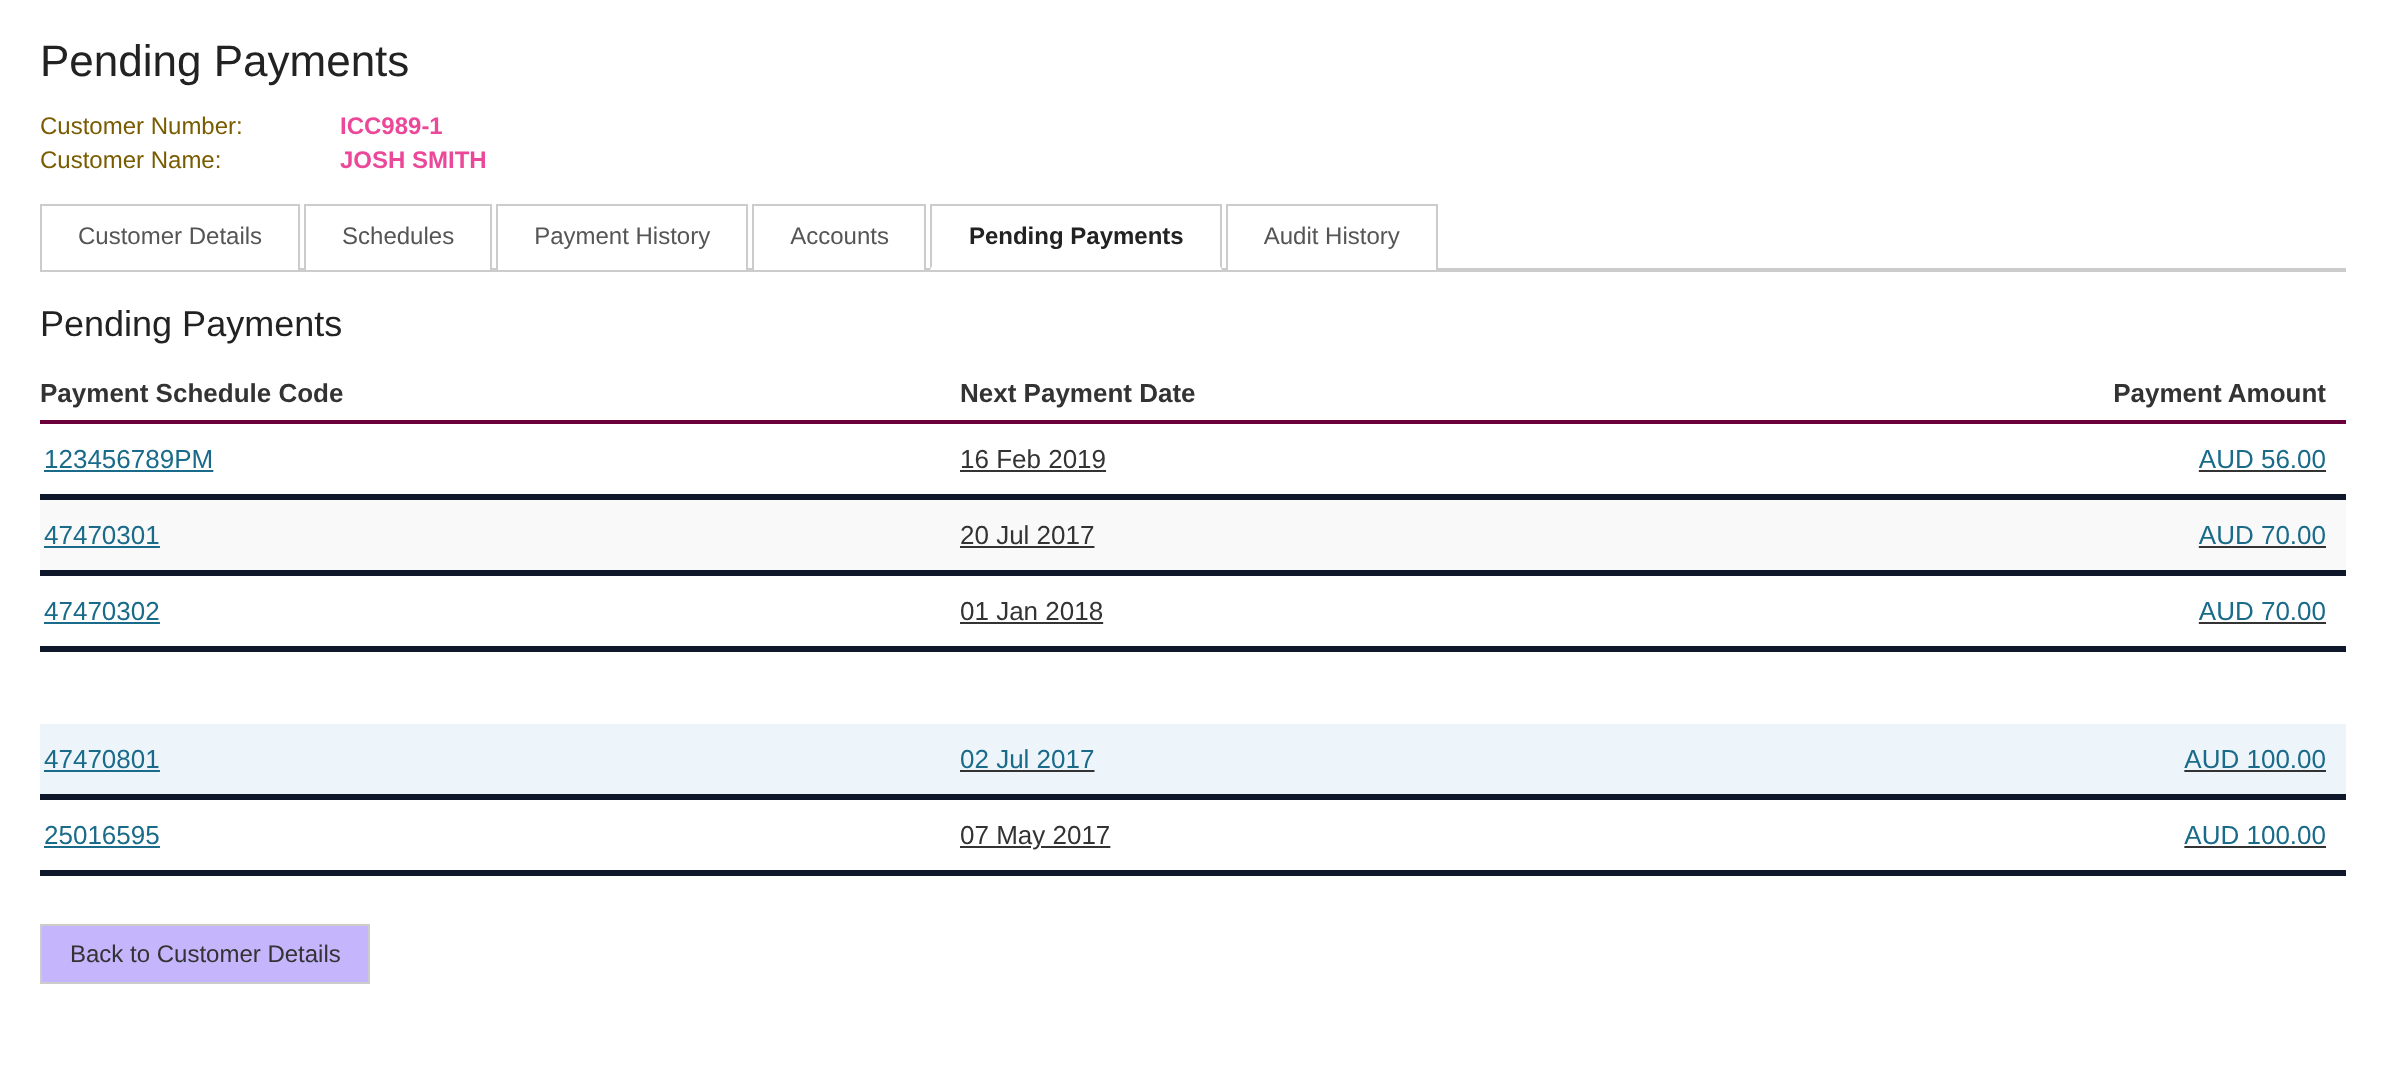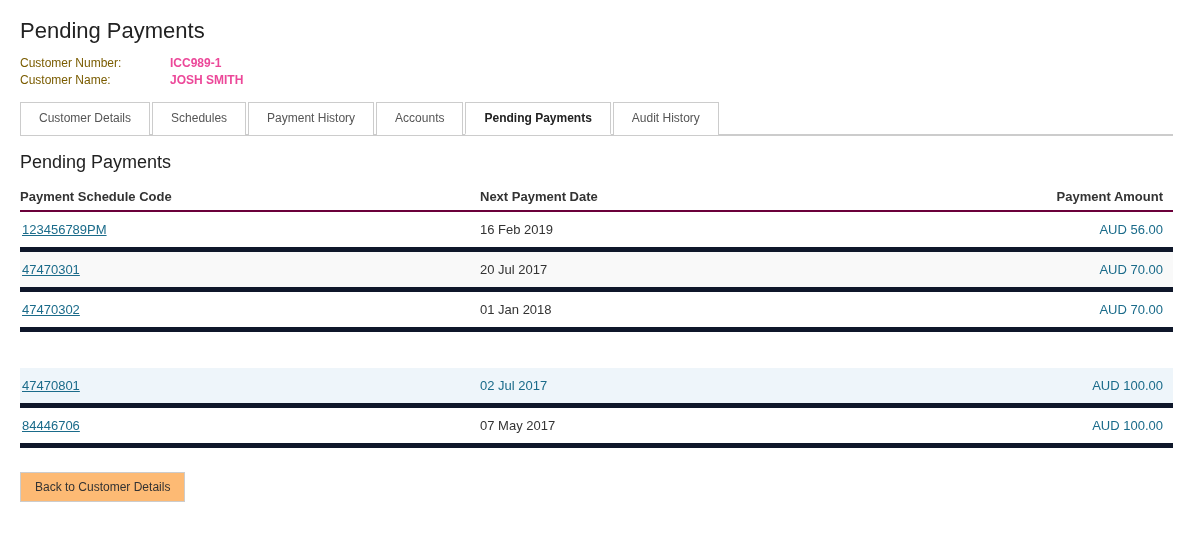--- a/index.html
+++ b/index.html
@@ -88,23 +88,24 @@
       flex: 0 0 460px;
     }
     .col-payment-amount {
       flex: 1;
       text-align: right;
       padding-right: 10px;
     }
     .table-row-item {
       display: flex;
       padding: 10px 0;
-      border-bottom: 5px solid #0f172a;
+      border-bottom: 3px solid #0f172a;
       font-size: 13px;
       align-items: center;
+      text-decoration: underline;
     }
     .table-row-item:nth-child(odd) {
       background: #f9f9f9;
     }
     .table-row-item:nth-child(even) {
       background: #ffffff;
     }
     .row-schedule-code {
       flex: 0 0 460px;
       padding-left: 2px;
@@ -124,21 +125,21 @@
       cursor: pointer;
     }
     .highlighted-row .row-payment-date,
     .highlighted-row .row-payment-amount {
       color: #1a6b8a;
     }
     .back-button {
       margin-top: 24px;
       padding: 7px 14px;
       border: 1px solid #ccc;
-      background: #fdba74;
+      background: #c4b5fd;
       font-size: 12px;
       cursor: pointer;
       color: #333;
     }
     .divider {
       border: none;
       border-top: 1px solid #ccc;
       margin: 0;
     }
   </style>
@@ -212,21 +213,21 @@
     <div class="table-row-item highlighted-row" style="background:#eef5fa;margin-top:36px;">
       <div class="row-schedule-code">
         <span class="link">47470801</span>
       </div>
       <div class="row-payment-date" style="color:#1a6b8a;">02 Jul 2017</div>
       <div class="row-payment-amount">AUD 100.00</div>
     </div>
 
     <div class="table-row-item">
       <div class="row-schedule-code">
-        <span class="link">84446706</span>
+        <span class="link">25016595</span>
       </div>
       <div class="row-payment-date">07 May 2017</div>
       <div class="row-payment-amount">AUD 100.00</div>
     </div>
   </div>
 
   
   <button class="back-button">Back to Customer Details</button>
 </div>
 

